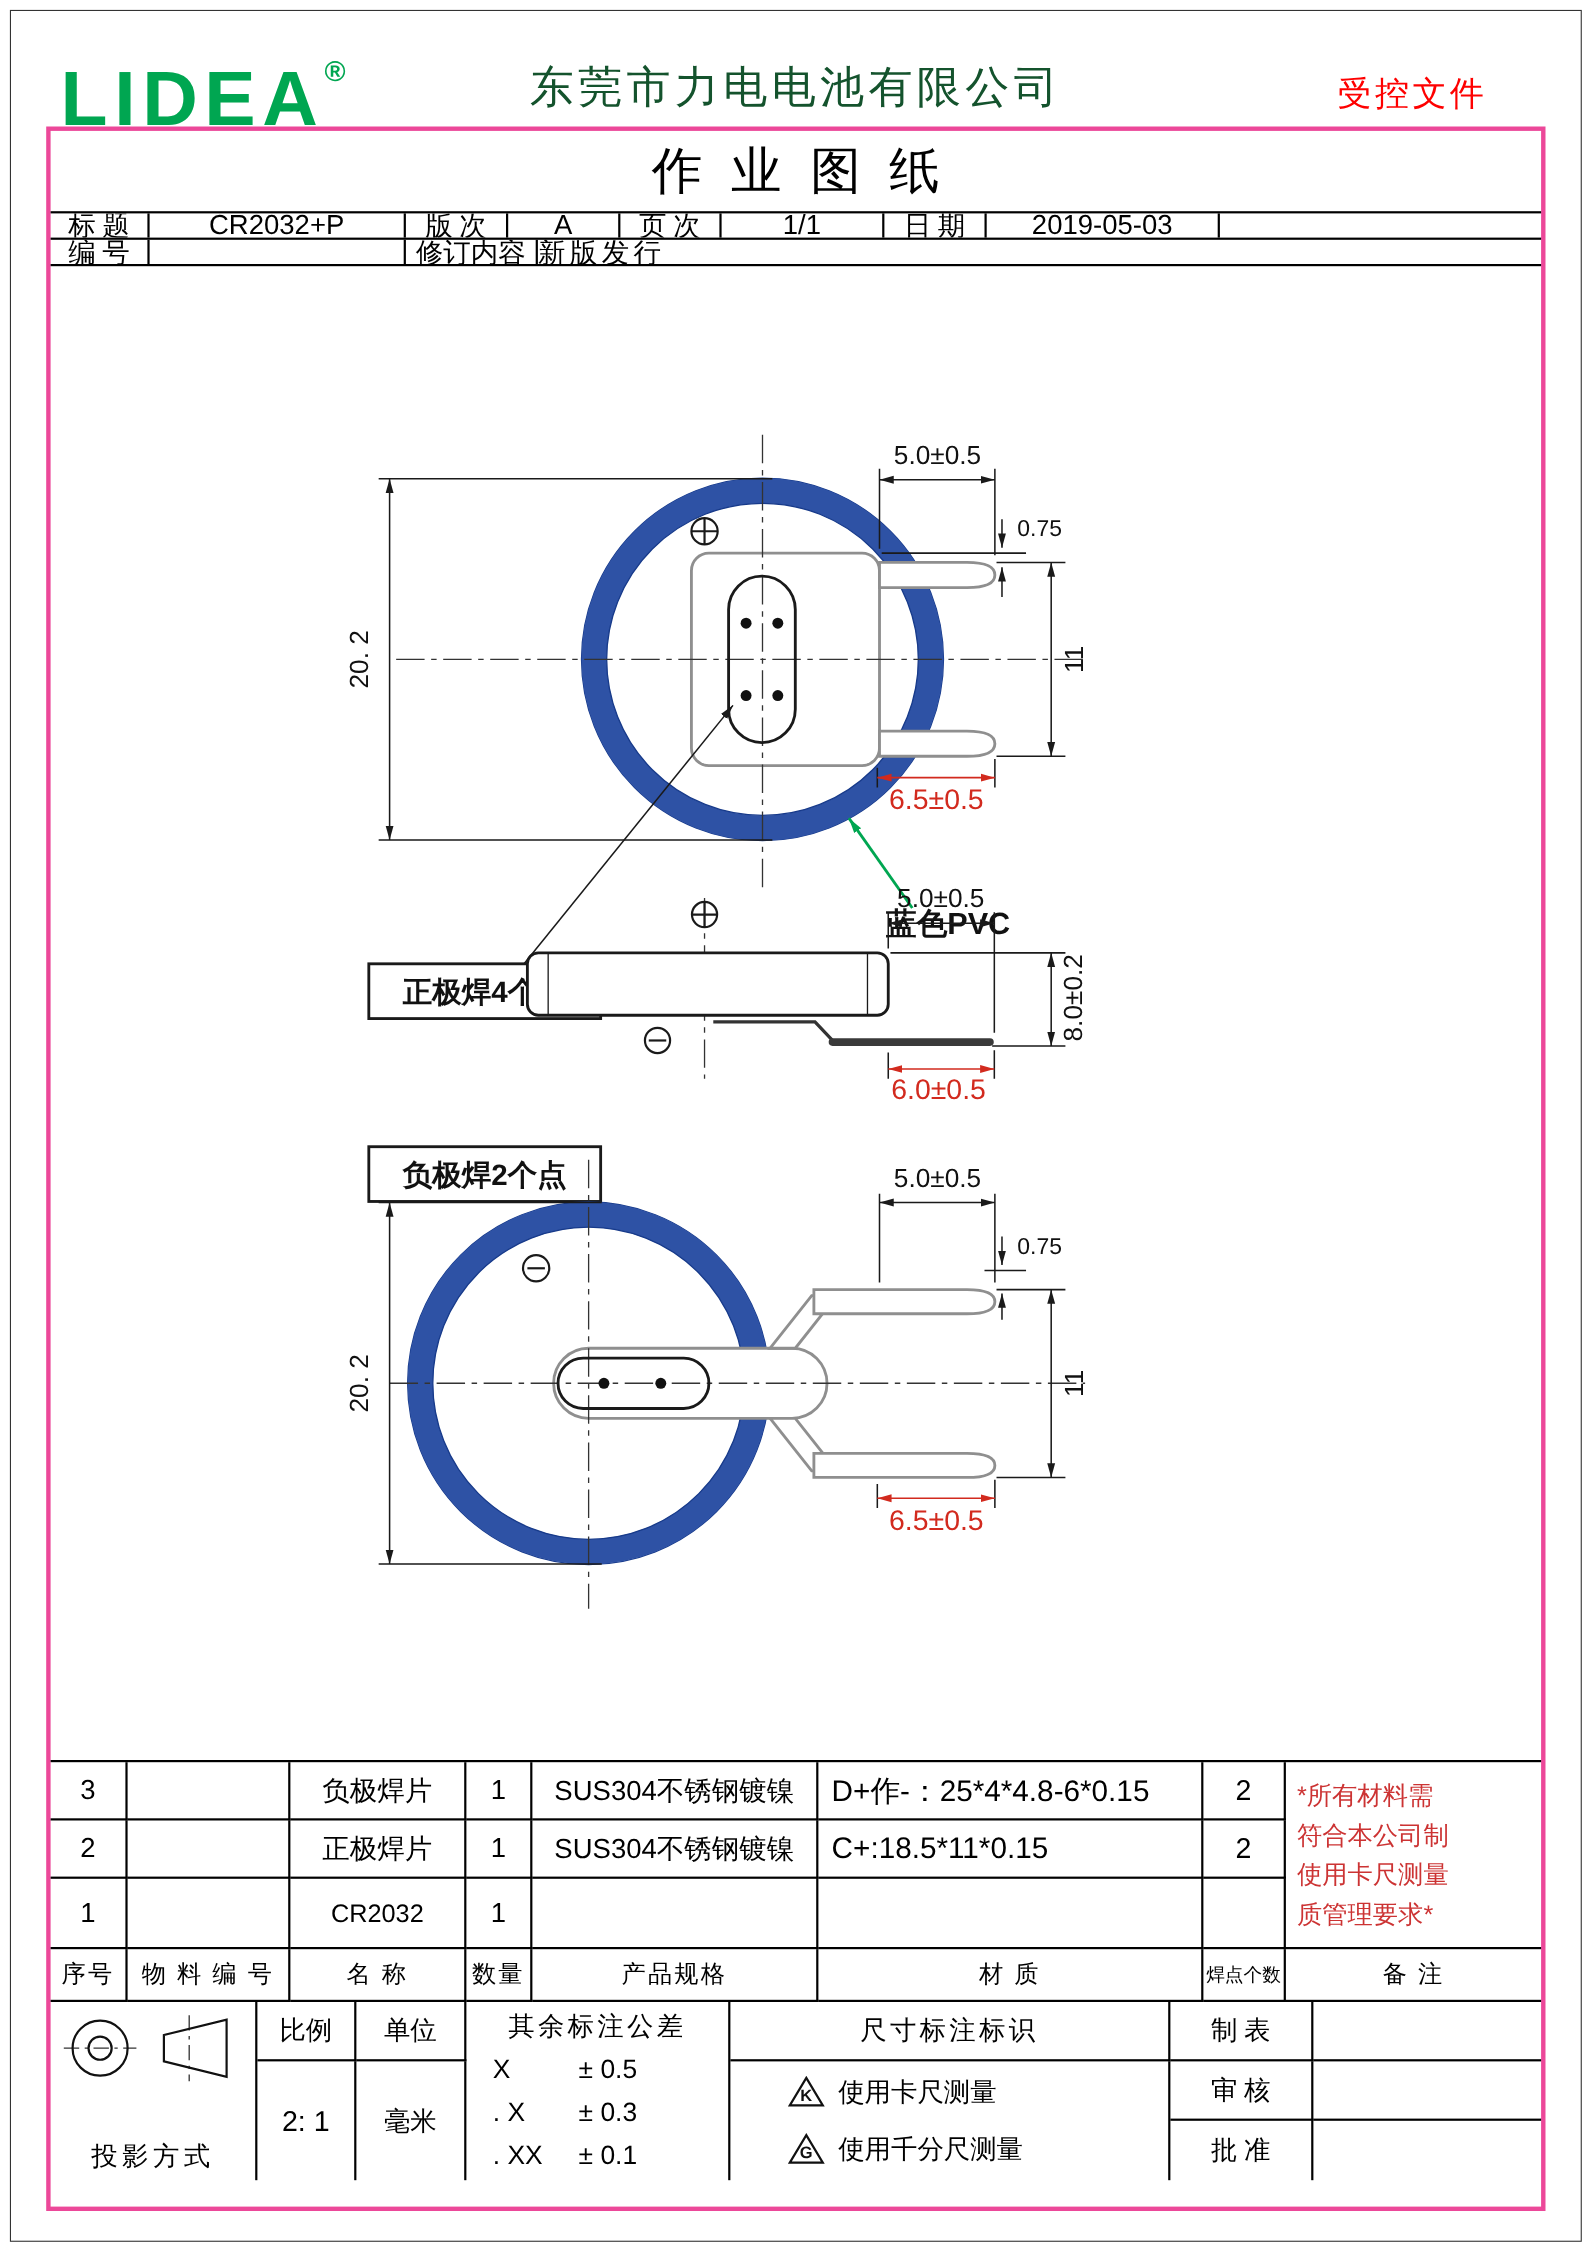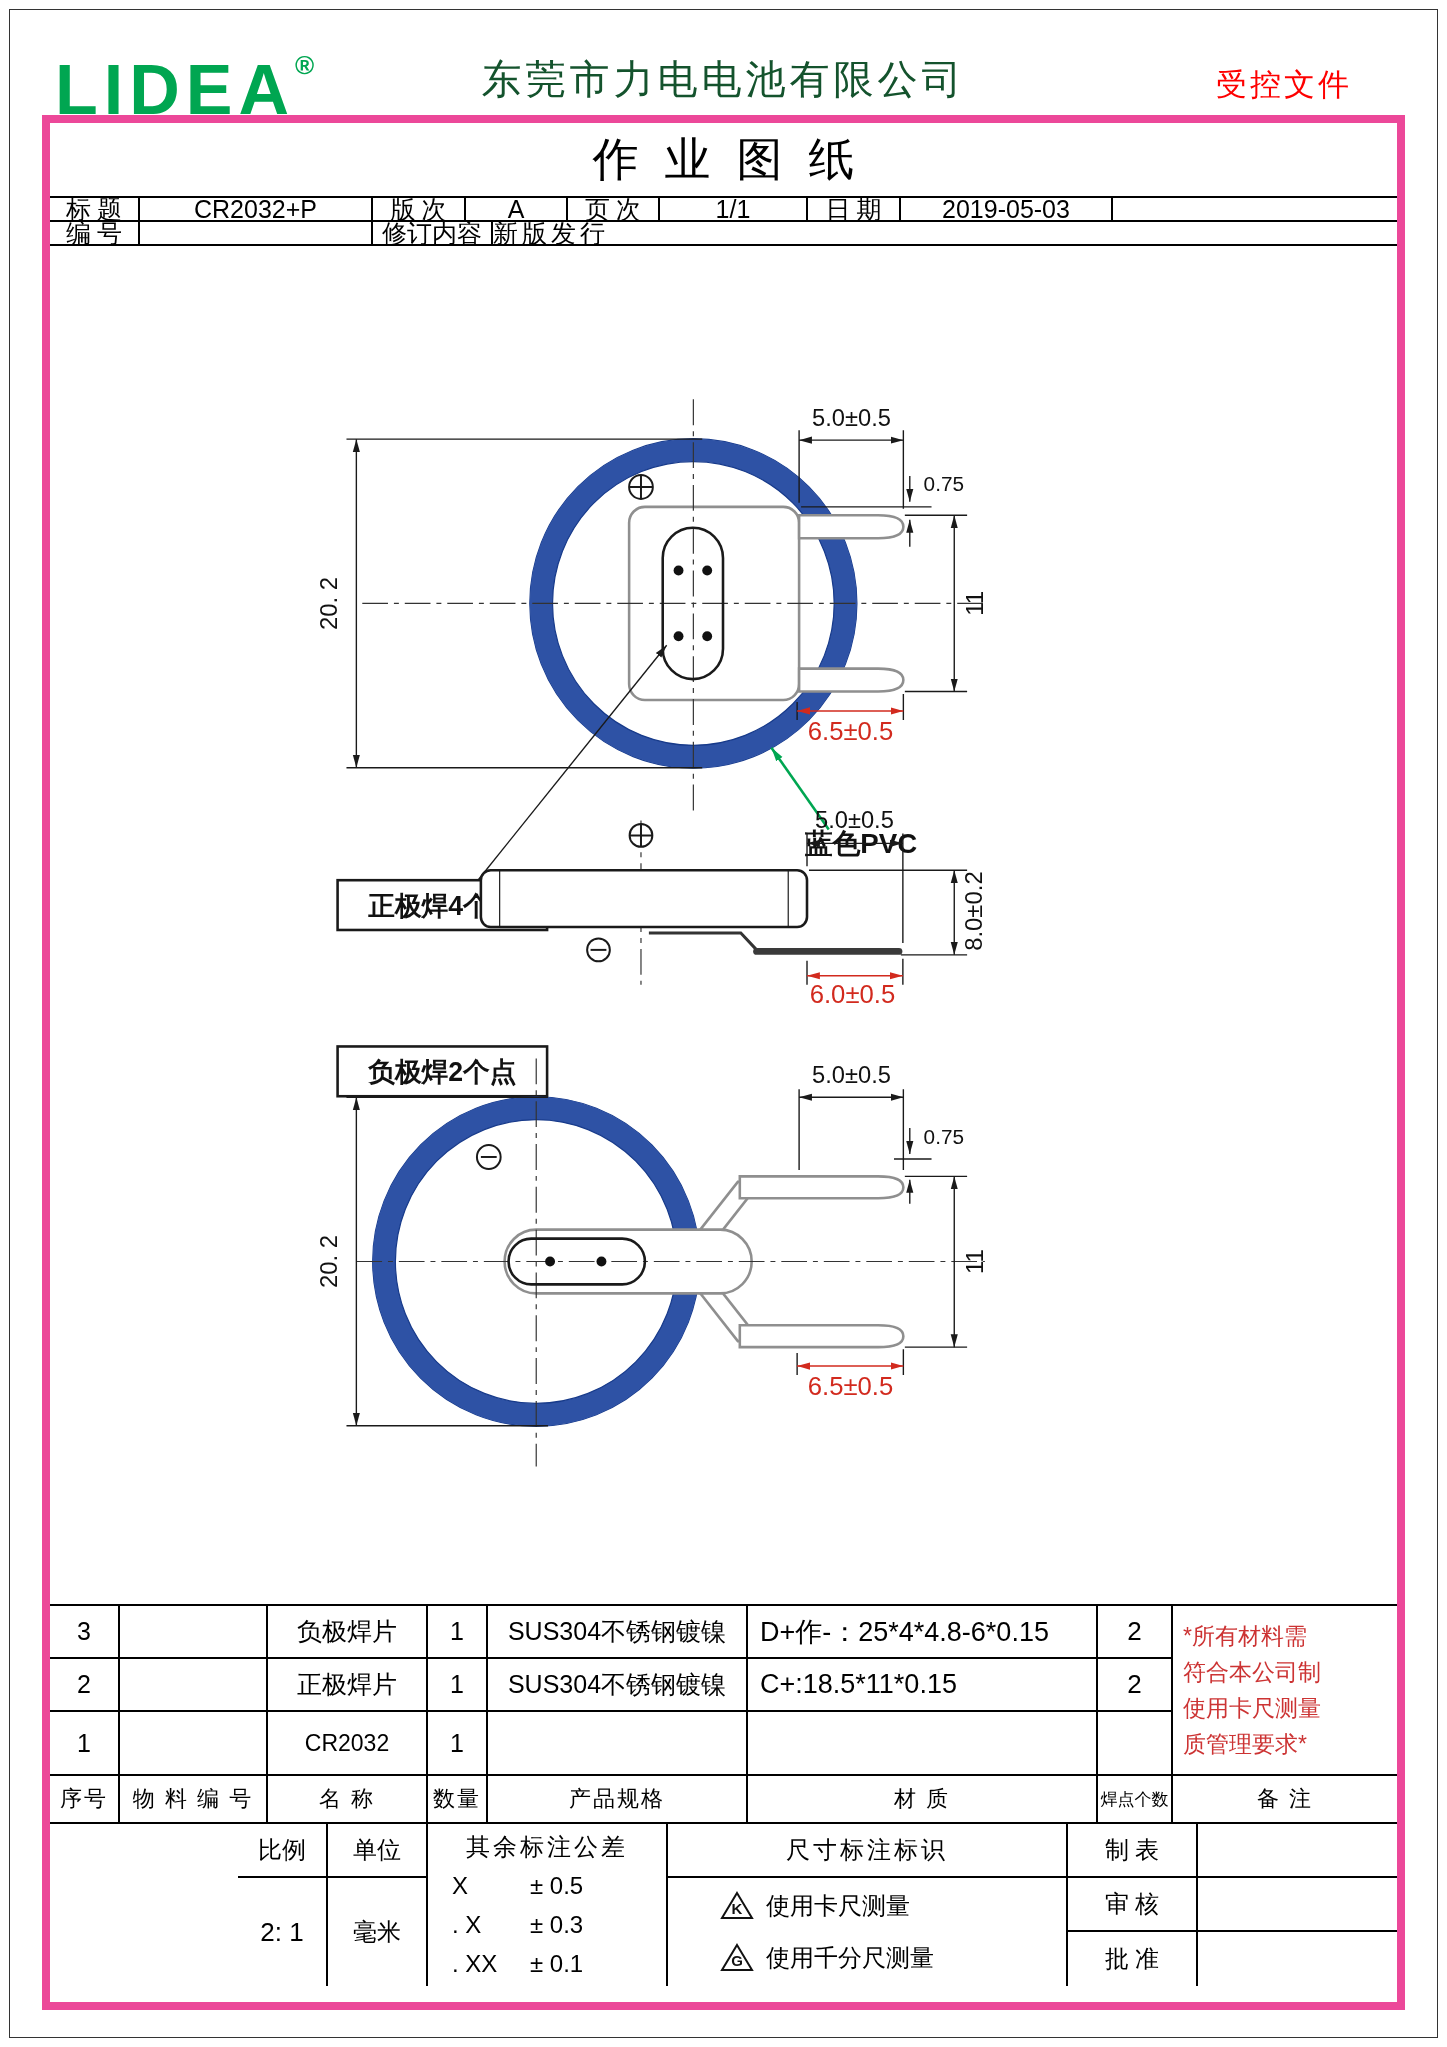--- a/index.html
+++ b/index.html
@@ -9,21 +9,21 @@
 
   
   .hdr{position:absolute;left:0;top:0;width:100%;height:115px}
   .logo{position:absolute;left:55px;top:30px;font-weight:bold;font-size:70px;letter-spacing:6px;color:#00a651;line-height:70px}
   .logo sup{font-size:26px;vertical-align:40px;letter-spacing:0}
   .company{position:absolute;left:0;right:0;top:52px;text-align:center;font-size:40px;letter-spacing:4px;color:#14532d}
   .controlled{position:absolute;right:95px;top:64px;font-size:31px;letter-spacing:3px;color:#fe0000;
               font-family:Liberation Mono, monospace}
 
   
-  .mainbox{position:absolute;left:42px;top:115px;width:1363px;height:1895px;border:8px solid #ec4899;box-sizing:border-box;background:#fff}
+  .mainbox{position:absolute;left:42px;top:115px;width:1363px;height:1895px;border:4px solid #ec4899;box-sizing:border-box;background:#fff}
   .doctitle{height:75px;border-bottom:2px solid #000;box-sizing:border-box;display:flex;align-items:center;justify-content:center;
             font-size:46px;letter-spacing:26px;text-indent:26px}
 
   .meta{display:grid;border-bottom:2px solid #000;box-sizing:border-box;height:24px}
   .meta1{grid-template-columns:90px 233px 93px 102px 92px 148px 93px 212px 1fr}
   .meta2{grid-template-columns:90px 233px 120px 1fr}
   .meta>div{border-right:2px solid #000;box-sizing:border-box;display:flex;align-items:center;justify-content:center;
             font-size:25px;white-space:nowrap;overflow:hidden}
   .meta>div:last-child{border-right:none}
   .mlabel{letter-spacing:6px;text-indent:6px}
@@ -331,20 +331,30 @@
       <div class="pc hdrc">物 料 编 号</div>
       <div class="pc hdrc">名    称</div>
       <div class="pc hdrc">数量</div>
       <div class="pc hdrc">产品规格</div>
       <div class="pc hdrc">材    质</div>
       <div class="pc hdrc sm">焊点个数</div>
       <div class="pc hdrc norb">备    注</div>
     </div>
 
     <div class="ftable">
+      <div class="fc nobb projcell" style="grid-column:1;grid-row:1 / span 3">
+        <svg width="170" height="72" viewBox="0 0 170 72">
+          <line x1="4" y1="36" x2="70" y2="36" class="pcl"></line>
+          <circle cx="37" cy="36" r="25" class="psym"></circle>
+          <circle cx="37" cy="36" r="10.5" class="psym"></circle>
+          <line x1="118" y1="6" x2="118" y2="66" class="pcl"></line>
+          <polygon points="95,24 152,10 152,62 95,48" class="psym"></polygon>
+        </svg>
+        <div class="projlabel">投影方式</div>
+      </div>
 
       <div class="fc" style="grid-column:2;grid-row:1">比例</div>
       <div class="fc" style="grid-column:3;grid-row:1">单位</div>
       <div class="fc nobb tolcell" style="grid-column:4;grid-row:1 / span 3">
         <div class="toltitle">其余标注公差</div>
         <div class="tolrow">
             <span class="told">X</span>
             <span>± 0.5</span>
           </div>
         <div class="tolrow">

